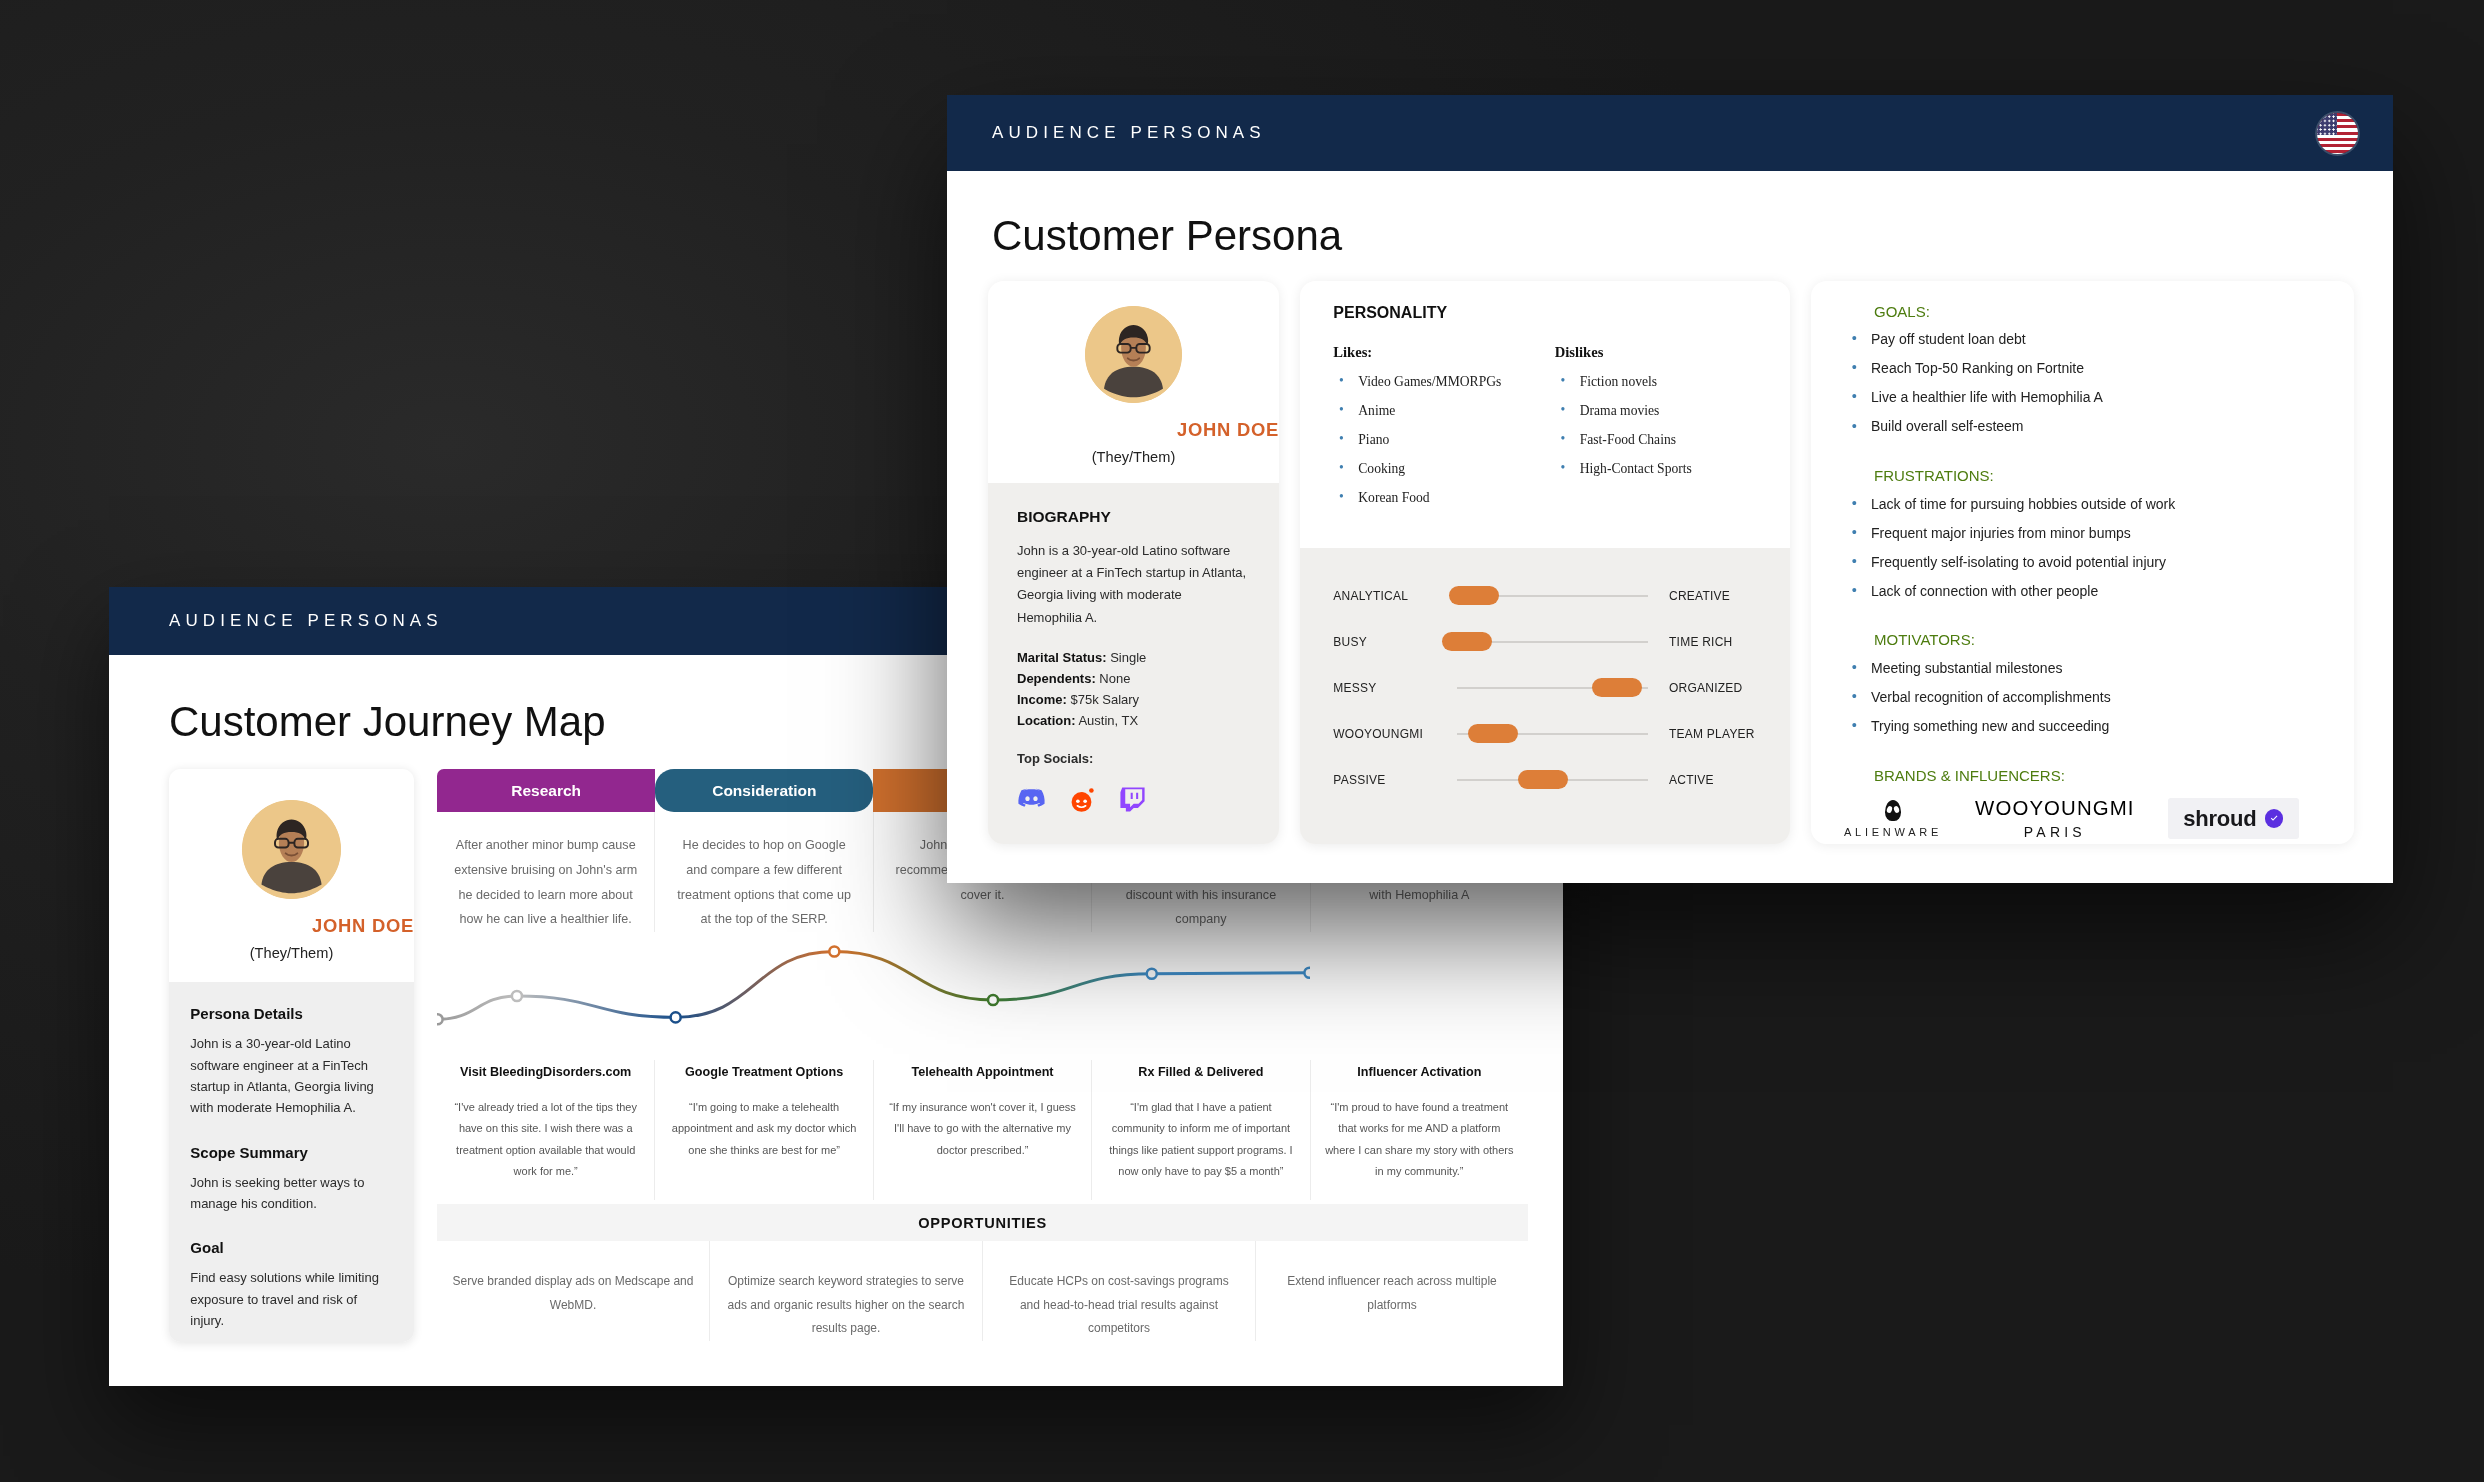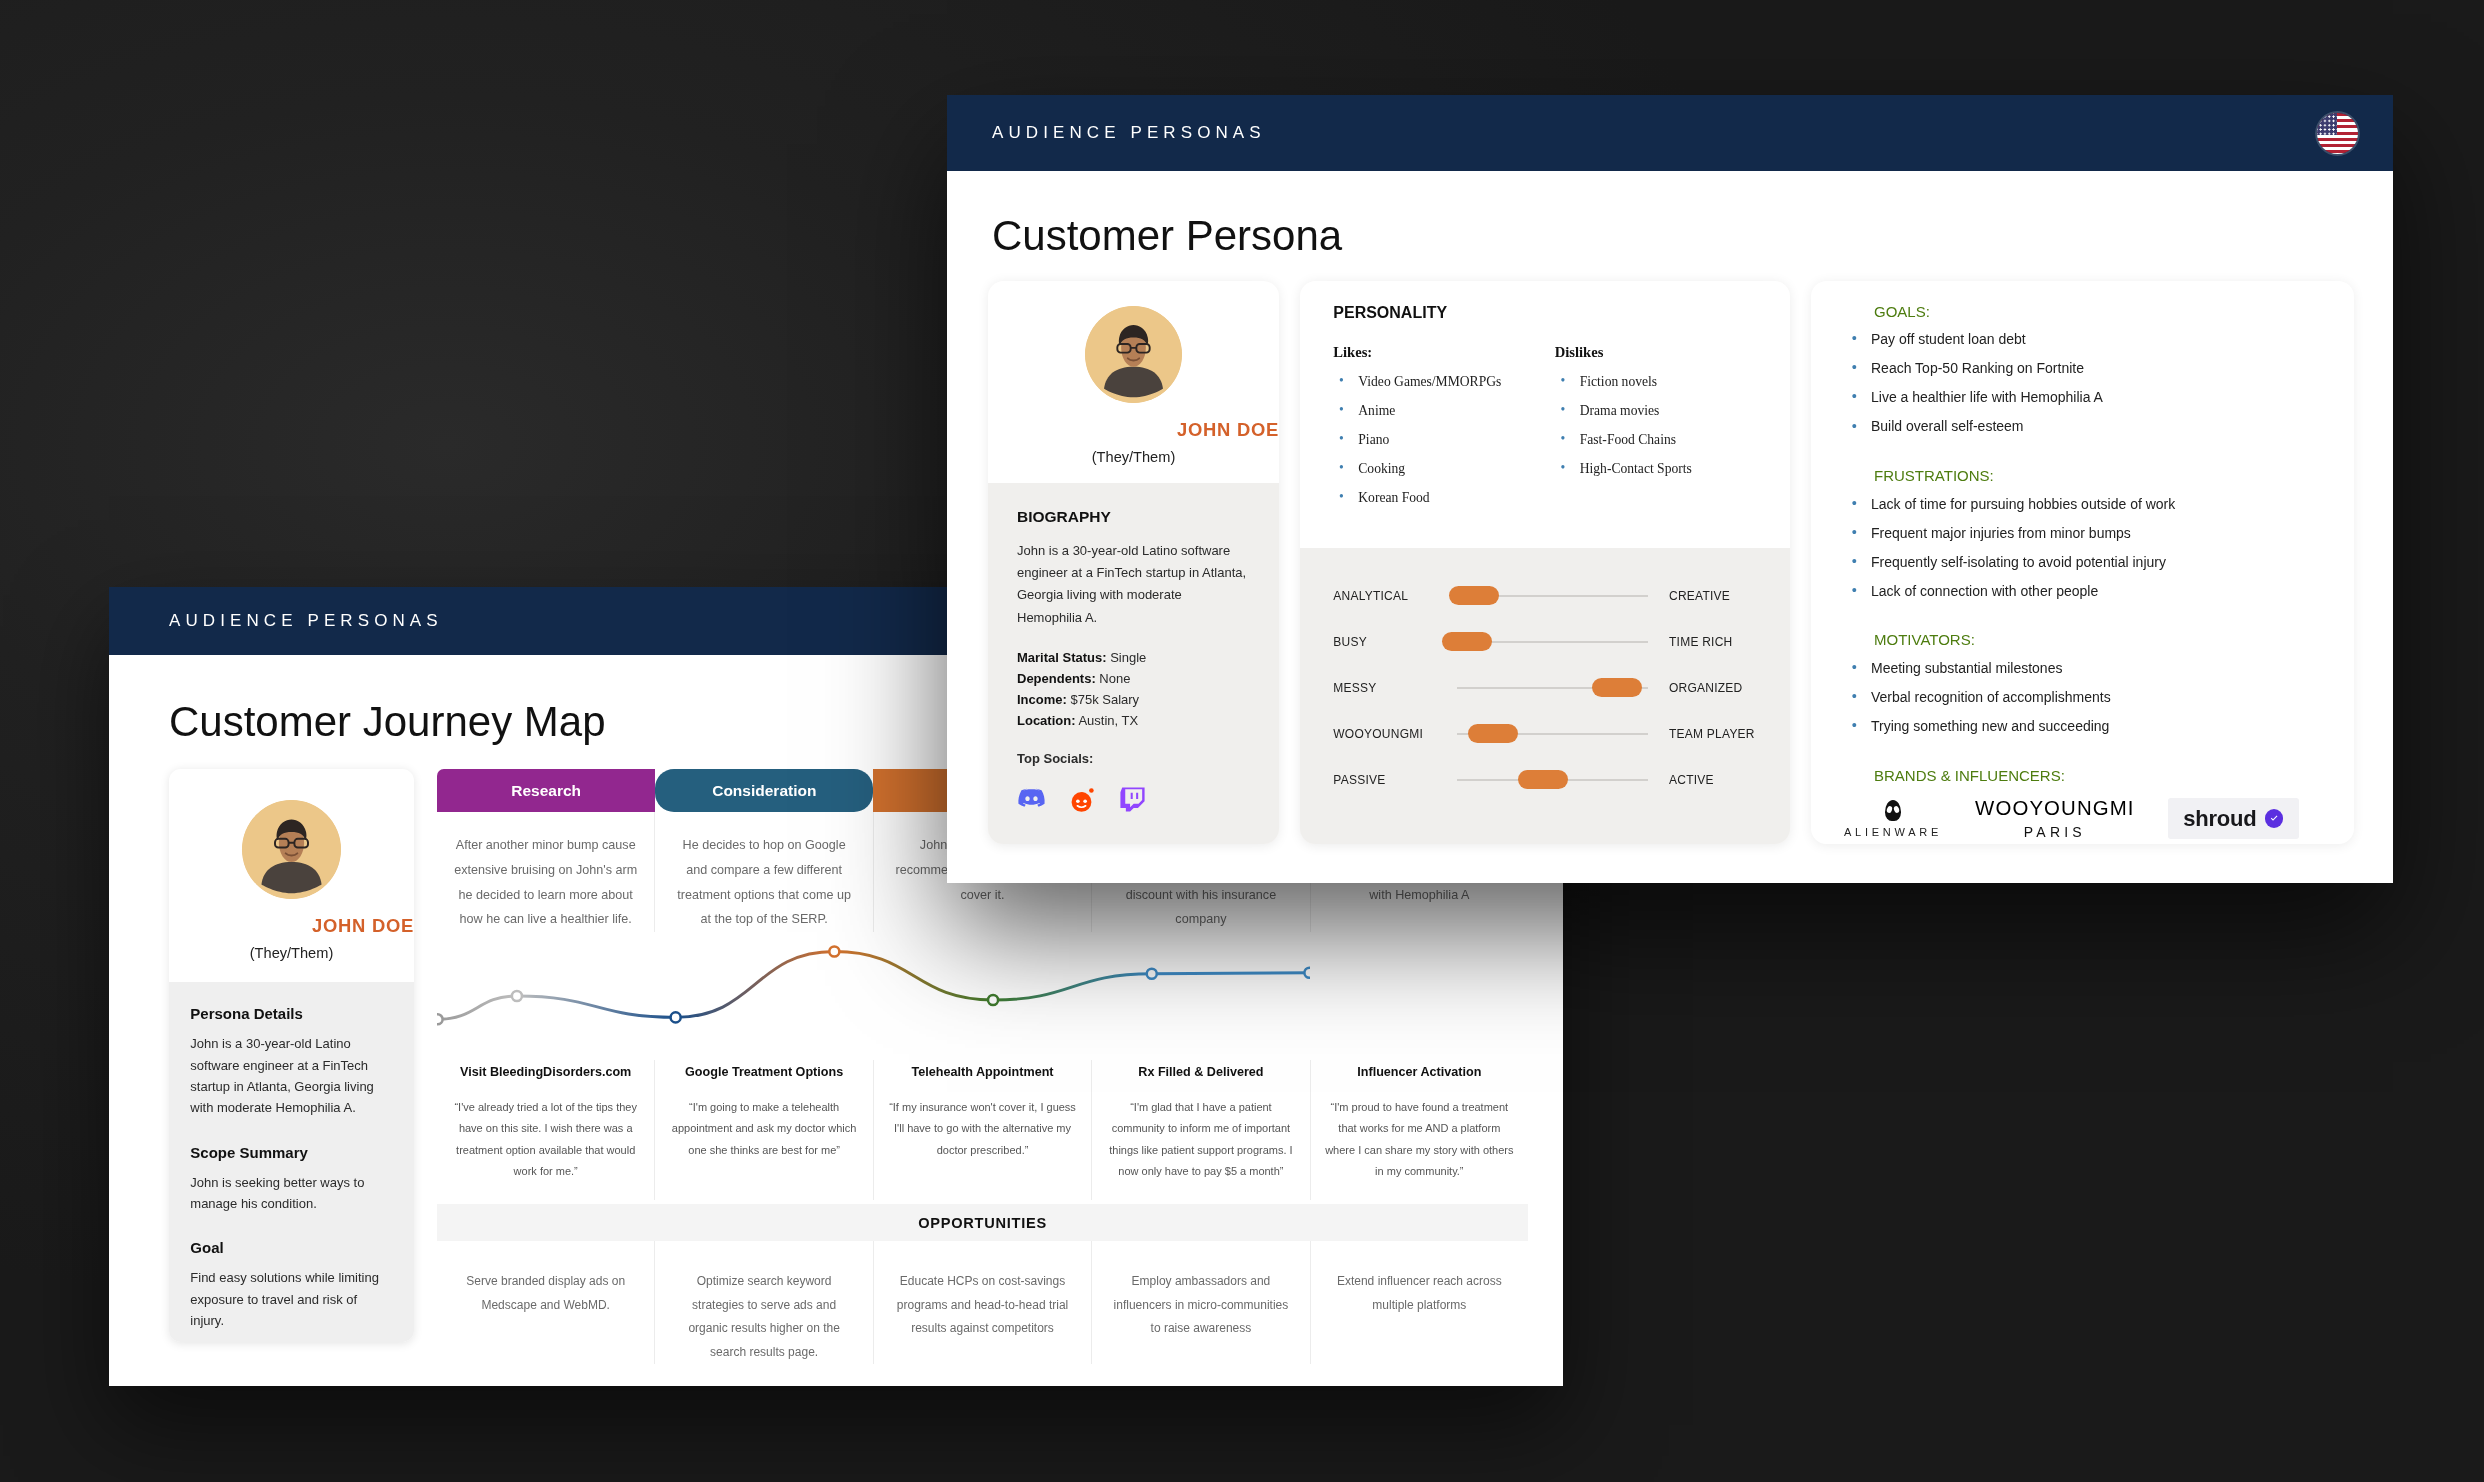--- a/index.html
+++ b/index.html
@@ -320,21 +320,20 @@
               <div class="tp-title">Influencer Activation</div>
               <div class="tp-quote">“I'm proud to have found a treatment that works for me AND a platform where I can share my story with others in my community.”</div>
             </div>
           </div>
 
         <div class="opps-bar">OPPORTUNITIES</div>
         <div class="opp-row" id="opp-row">
             <div class="opp-cell">Serve branded display ads on Medscape and WebMD.</div>
             <div class="opp-cell">Optimize search keyword strategies to serve ads and organic results higher on the search results page.</div>
             <div class="opp-cell">Educate HCPs on cost-savings programs and head-to-head trial results against competitors</div>
-            <div class="opp-cell">Employ ambassadors and influencers in micro-communities to raise awareness</div>
             <div class="opp-cell">Extend influencer reach across multiple platforms</div>
           </div>
       </div>
     </div>
   </div>
 
   <div class="deck-card" id="persona-card">
     <div class="card-header">
       <span class="card-eyebrow">AUDIENCE PERSONAS</span>
       <span class="flag">

